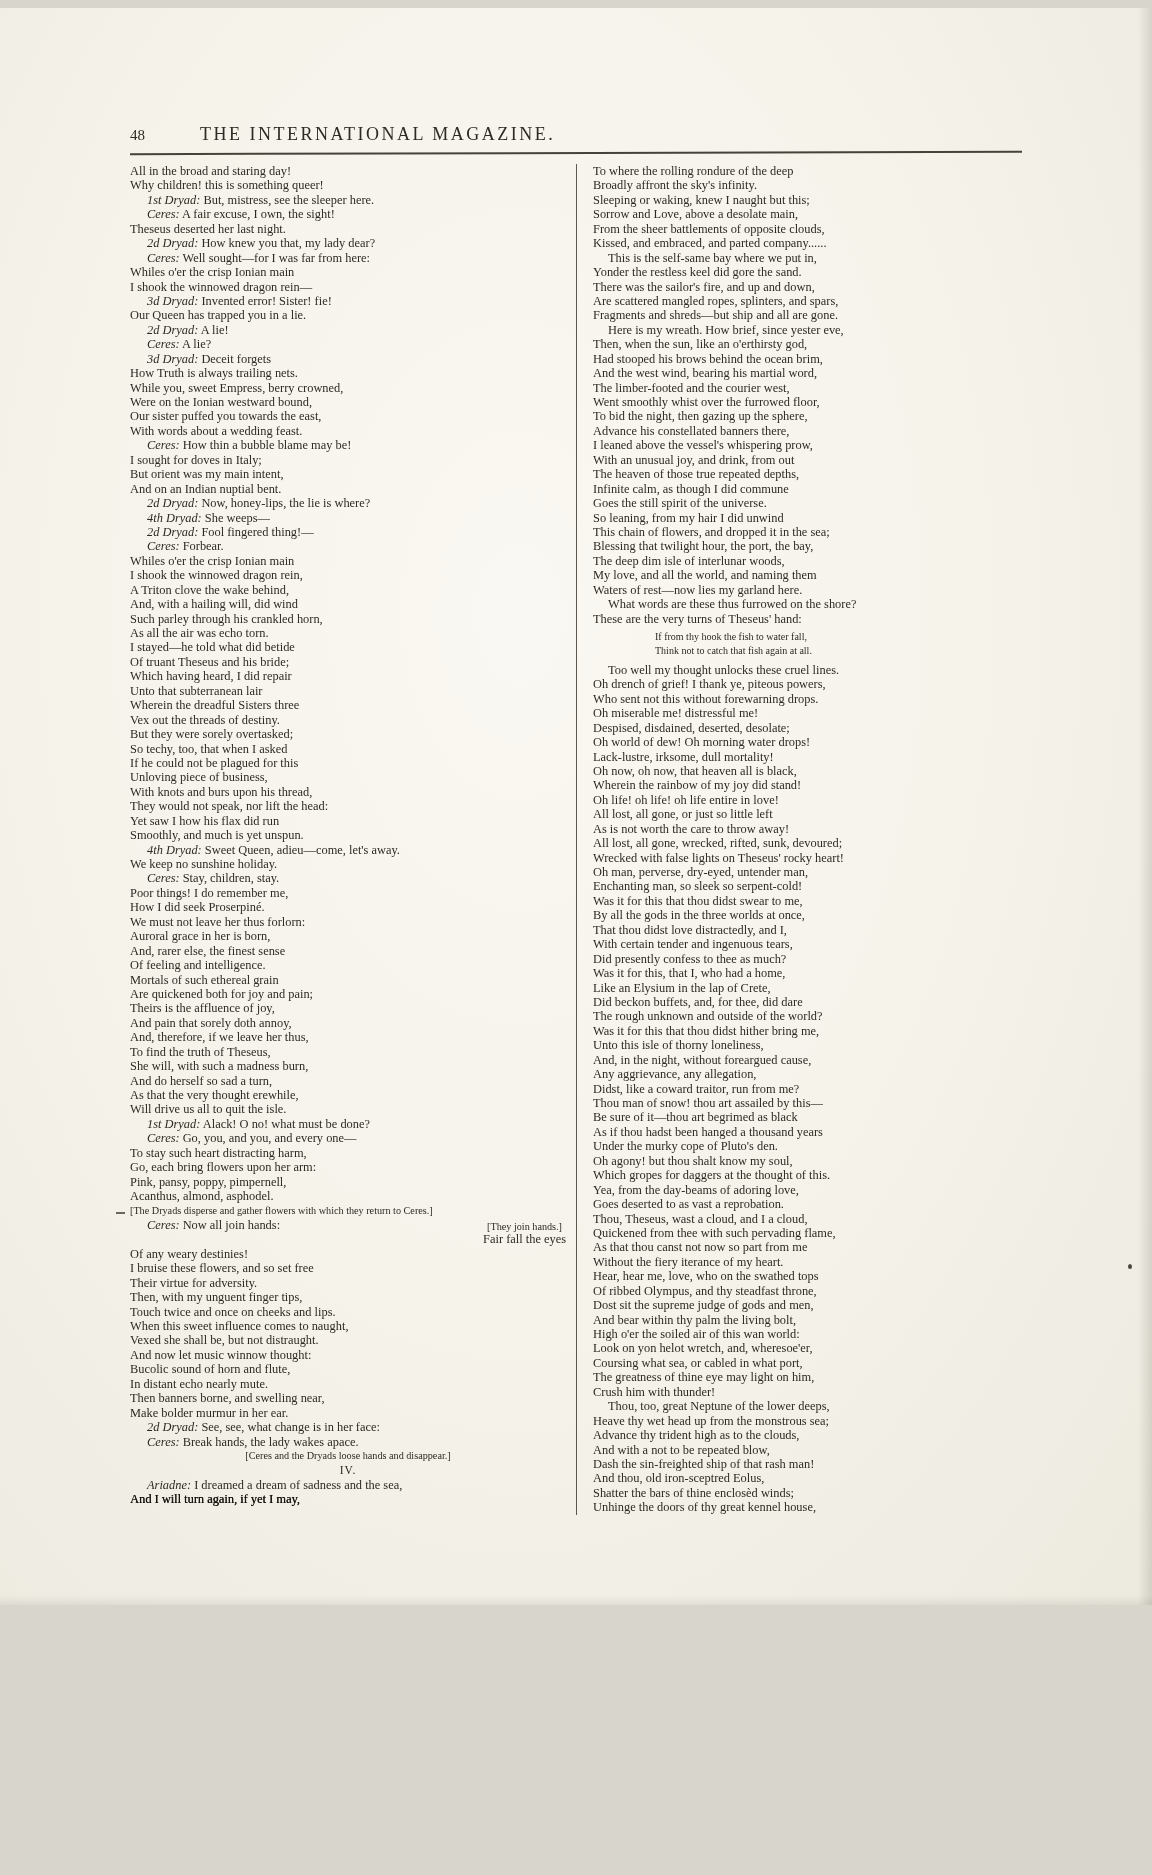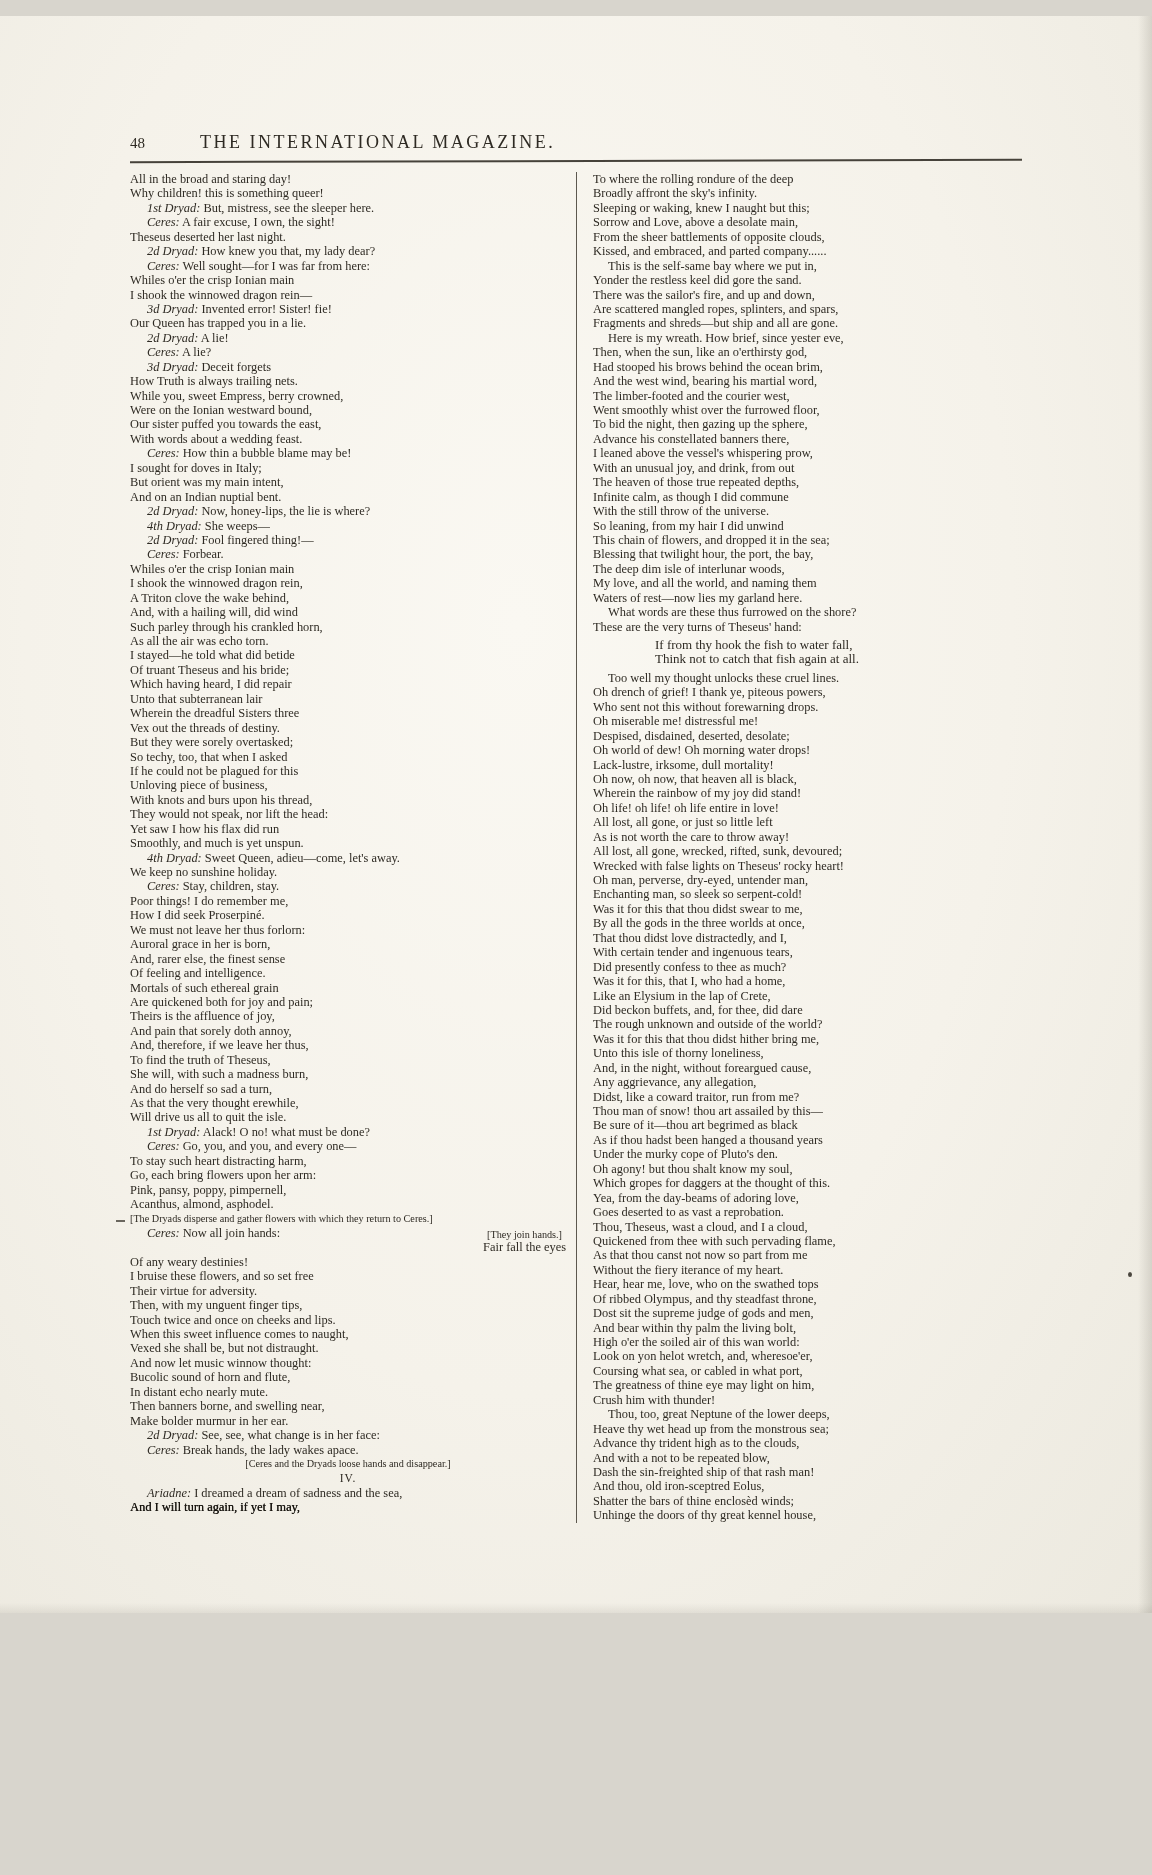--- a/index.html
+++ b/index.html
@@ -1,17 +1,17 @@
 <!DOCTYPE html>
 <html><head>
 <meta charset="utf-8">
 <style>
   html,body { margin:0; padding:0; background:#d8d5cd; }
   .page {
-    position:relative; width:1152px; height:1597px; margin:16px auto;
+    position:relative; width:1152px; height:1597px; margin:8px auto;
     background:#f6f4ed;
     background-image: radial-gradient(ellipse at 45% 38%, #faf8f2 0%, #f5f2ea 55%, #ece9df 100%);
     color:#2e2a23;
     font-family:"Liberation Serif", serif;
     overflow:hidden;
   }
   .content { position:absolute; left:130px; top:116px; width:892px; }
   .pagehead { display:flex; align-items:baseline; }
   .pgnum { width:70px; font-size:15px; }
   .ptitle { flex:1; font-size:18px; font-weight:normal; letter-spacing:2.5px; margin:0; }
@@ -22,21 +22,21 @@
   .col.left  { width:446px; padding-right:10px; }
   .col.right { width:446px; border-left:1px solid #5d584f; padding-left:16px; }
   .ln { font-size:12.4px; line-height:14.45px; height:14.45px; white-space:nowrap; position:relative; }
   .ln .sp { font-style:italic; }
   .ind { padding-left:17px; }
   .par { padding-left:15px; }
   .sd  { font-size:10.2px; }
   .ctr { text-align:center; }
   .num { font-size:11.5px; letter-spacing:1px; }
   .fey { padding-left:152px;text-align:right; }
-  .qt  { font-size:13px; padding-left:62px; }
+  .qt  { font-size:10px; padding-left:62px; }
   .ln:not(.qt) + .qt { margin-top:4px; }
   .qt + .ln:not(.qt) { margin-top:4px; }
   .rt  { position:absolute; right:4px; top:2px; font-size:10.2px; }
   .dk  { color:#17140f; text-shadow:0.3px 0 0 currentColor; }
   .edge-right { position:absolute; right:0; top:0; width:14px; height:100%;
     background:linear-gradient(to right, rgba(0,0,0,0), rgba(110,105,95,0.20)); }
   .edge-bottom { position:absolute; left:0; bottom:0; width:100%; height:10px;
     background:linear-gradient(to bottom, rgba(0,0,0,0), rgba(110,105,95,0.12)); }
   .speck-left { position:absolute; left:116px; top:1204px; width:9px; height:2px; background:#6a665e; }
   .speck-right { position:absolute; right:20px; top:1256px; width:4px; height:5px; background:#4a463e; border-radius:50%; }
@@ -167,21 +167,21 @@
           <div class="ln">Had stooped his brows behind the ocean brim,</div>
           <div class="ln">And the west wind, bearing his martial word,</div>
           <div class="ln">The limber-footed and the courier west,</div>
           <div class="ln">Went smoothly whist over the furrowed floor,</div>
           <div class="ln">To bid the night, then gazing up the sphere,</div>
           <div class="ln">Advance his constellated banners there,</div>
           <div class="ln">I leaned above the vessel's whispering prow,</div>
           <div class="ln">With an unusual joy, and drink, from out</div>
           <div class="ln">The heaven of those true repeated depths,</div>
           <div class="ln">Infinite calm, as though I did commune</div>
-          <div class="ln">With the still throw of the universe.</div>
+          <div class="ln">Goes the still spirit of the universe.</div>
           <div class="ln">So leaning, from my hair I did unwind</div>
           <div class="ln">This chain of flowers, and dropped it in the sea;</div>
           <div class="ln">Blessing that twilight hour, the port, the bay,</div>
           <div class="ln">The deep dim isle of interlunar woods,</div>
           <div class="ln">My love, and all the world, and naming them</div>
           <div class="ln">Waters of rest—now lies my garland here.</div>
           <div class="ln par">What words are these thus furrowed on the shore?</div>
           <div class="ln">These are the very turns of Theseus' hand:</div>
           <div class="ln qt">If from thy hook the fish to water fall,</div>
           <div class="ln qt">Think not to catch that fish again at all.</div>

